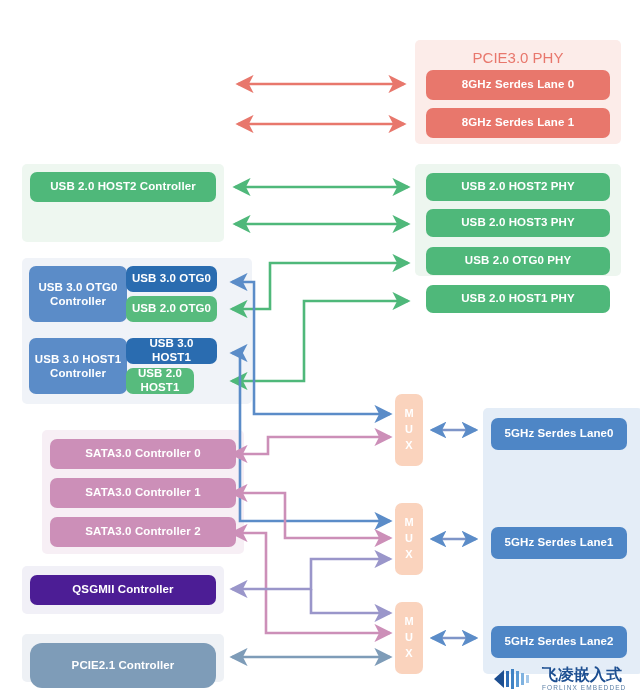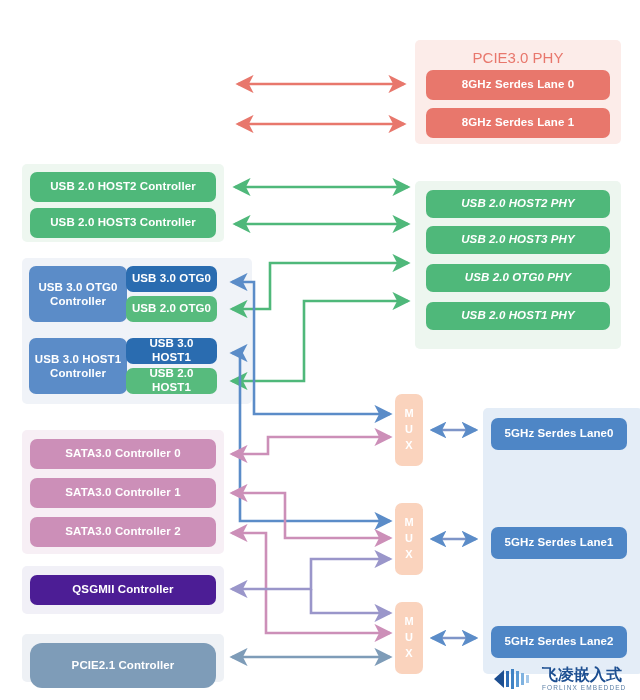--- a/index.html
+++ b/index.html
@@ -19,21 +19,21 @@
   
   .group {
     position: absolute;
     border-radius: 5px;
   }
   .group.pcie-ctrl   { background: #fbe9e6; }
   .group.pcie-phy    { background: #fcece9; }
   .group.usb2-ctrl   { background: #eef7f0; }
   .group.usb2-phy    { background: #edf6ef; }
   .group.usb3-ctrl   { background: #f0f3f8; padding-left: 28px; }
-  .group.sata-ctrl   { background: #f7eff5; }
+  .group.sata-ctrl   { background: #f7eff5; margin-left: 20px; }
   .group.qsgmii-ctrl { background: #f1f0f7; }
   .group.pcie21-ctrl { background: #eef1f5; }
   .group.serdes      { background: #e4edf7; padding-left: 8px; }
 
   
   .block {
     position: absolute;
     border-radius: 7px;
     color: #ffffff;
     display: flex;
@@ -141,26 +141,23 @@
     </div>
     <div class="block salmon" style="left:11px; top:68px; width:184px; height:30px; position:absolute;">
       <span>8GHz Serdes Lane 1</span>
     </div>
   </div>
 
   <div class="group usb2-ctrl" style="left:22px; top:164px; width:202px; height:78px;">
     <div class="block green" style="left:8px; top:8px; width:186px; height:30px; position:absolute;">
       <span>USB 2.0 HOST2 Controller</span>
     </div>
-    <div class="block green" style="left:8px; top:44px; width:186px; height:30px; position:absolute;">
-      <span>USB 2.0 HOST3 Controller</span>
-    </div>
-  </div>
-
-  <div class="group usb2-phy" style="left:415px; top:181px; width:206px; height:168px;font-style:italic;">
+  </div>
+
+  <div class="group usb2-phy" style="left:415px; top:164px; width:206px; height:112px;">
     <div class="block green" style="left:11px; top:9px; width:184px; height:28px; position:absolute;">
       <span>USB 2.0  HOST2  PHY</span>
     </div>
     <div class="block green" style="left:11px; top:45px; width:184px; height:28px; position:absolute;">
       <span>USB 2.0  HOST3  PHY</span>
     </div>
     <div class="block green" style="left:11px; top:83px; width:184px; height:28px; position:absolute;">
       <span>USB 2.0  OTG0  PHY</span>
     </div>
     <div class="block green" style="left:11px; top:121px; width:184px; height:28px; position:absolute;">
@@ -185,21 +182,21 @@
 
     <div class="block ctrlblu two-line" style="left:7px; top:80px; width:98px; height:56px; position:absolute;">
       <span>
         <span>USB 3.0 HOST1</span><br>
         <span>Controller</span>
       </span>
     </div>
     <div class="block deepblu" style="left:104px; top:80px; width:91px; height:26px; position:absolute;">
       <span>USB 3.0 HOST1</span>
     </div>
-    <div class="block subgrn" style="left:104px; top:110px; width:91px; height:26px; position:absolute;">
+    <div class="block subgrn" style="left:104px; top:110px; width:68px; height:26px; position:absolute;">
       <span>USB 2.0 HOST1</span>
     </div>
   </div>
 
   <div class="group sata-ctrl" style="left:22px; top:430px; width:202px; height:124px;">
     <div class="block pink" style="left:8px; top:9px; width:186px; height:30px; position:absolute;">
       <span>SATA3.0 Controller 0</span>
     </div>
     <div class="block pink" style="left:8px; top:48px; width:186px; height:30px; position:absolute;">
       <span>SATA3.0 Controller 1</span>

